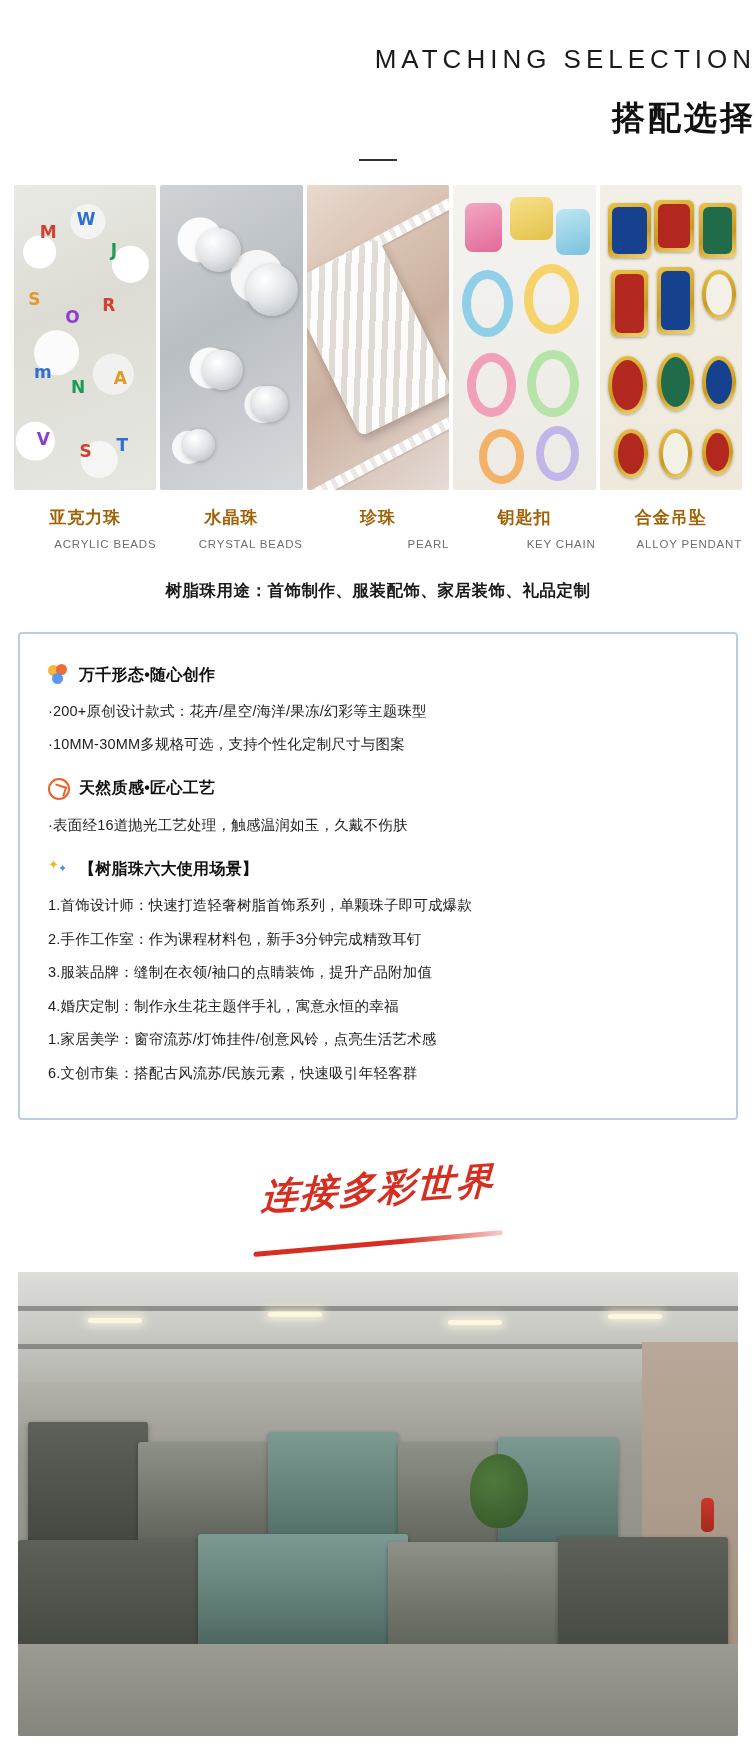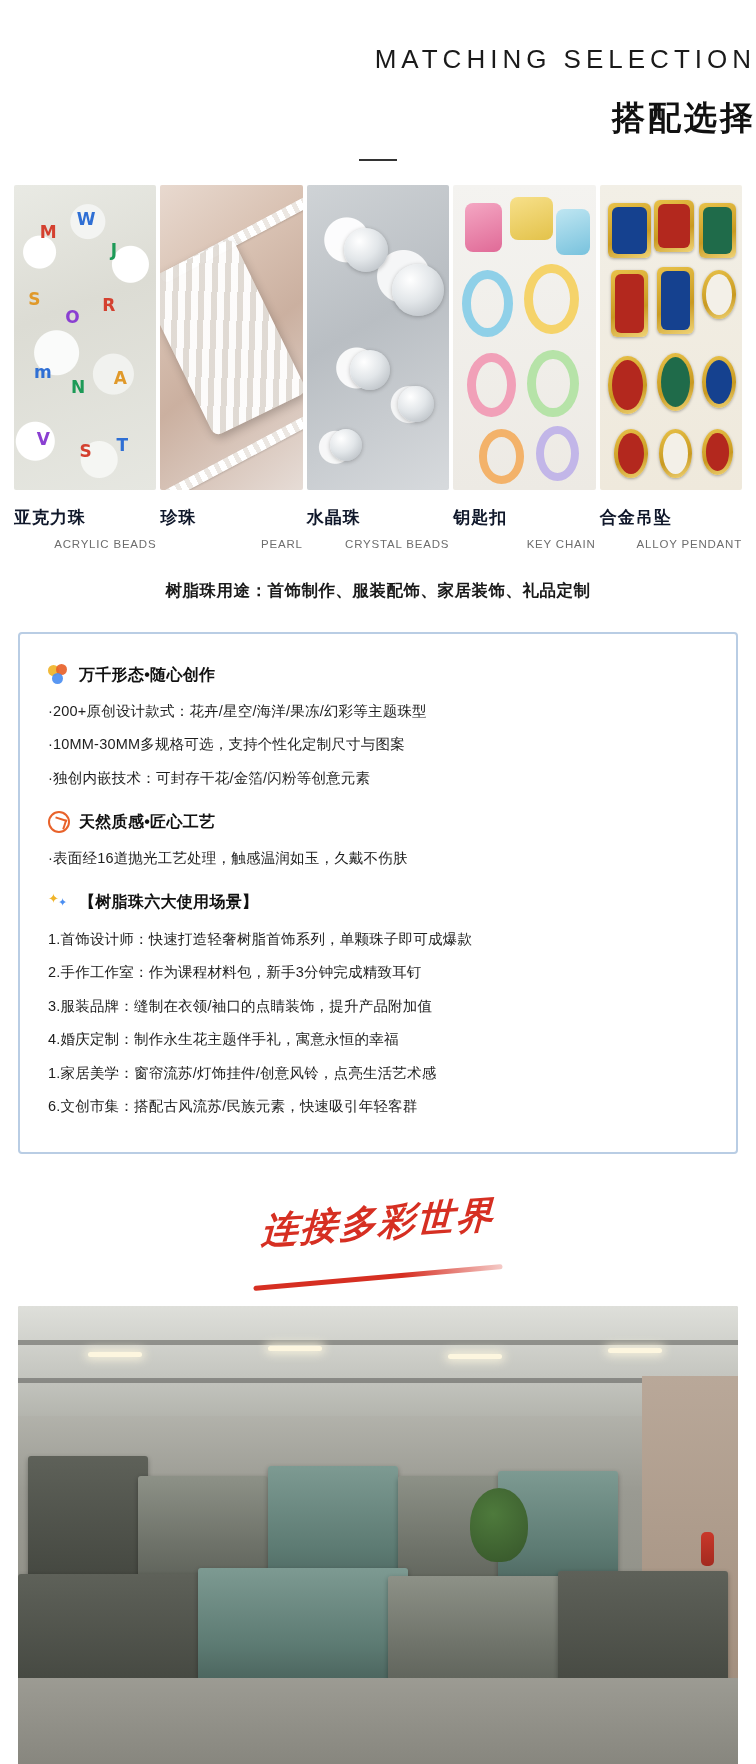--- a/index.html
+++ b/index.html
@@ -157,23 +157,23 @@
     border-style: solid;
   }
   .img-keychain .clip {
     position: absolute;
     border-radius: 8px;
   }
 
   .gal-cn {
     font-size: 17px;
     font-weight: 700;
-    color: #0f172a;
+    color: #a16207;
     margin-top: 16px;
-    text-align: left;
+    text-align: center;
     letter-spacing: 1px;
   }
   .gal-en {
     font-size: 11.5px;
     color: #6d6d6d;
     margin-top: 9px;
     text-align: right;
     letter-spacing: .8px;
   }
 
@@ -373,39 +373,39 @@
         <span class="ltr" style="left:70%;top:60%;color:#e0992a;">A</span>
         <span class="ltr" style="left:16%;top:80%;color:#8a3fd1;">V</span>
         <span class="ltr" style="left:46%;top:84%;color:#d4402f;">S</span>
         <span class="ltr" style="left:72%;top:82%;color:#2f6fd4;">T</span>
       </div>
       <div class="gal-cn">亚克力珠</div>
       <div class="gal-en">ACRYLIC BEADS</div>
     </div>
 
     <div class="gal-item">
-      <div class="gal-img img-pearl">
-        <span class="strand" style="top:16%;"></span>
-        <span class="strand-band"></span>
-        <span class="strand" style="top:88%;"></span>
-      </div>
-      <div class="gal-cn">珍珠</div>
-      <div class="gal-en">PEARL</div>
-    </div>
-
-    <div class="gal-item">
       <div class="gal-img img-crystal">
         <span class="facet" style="left:26%;top:14%;width:44px;height:44px;"></span>
         <span class="facet" style="left:60%;top:26%;width:52px;height:52px;"></span>
         <span class="facet" style="left:30%;top:54%;width:40px;height:40px;"></span>
         <span class="facet" style="left:64%;top:66%;width:36px;height:36px;"></span>
         <span class="facet" style="left:16%;top:80%;width:32px;height:32px;"></span>
       </div>
       <div class="gal-cn">水晶珠</div>
       <div class="gal-en">CRYSTAL BEADS</div>
+    </div>
+
+    <div class="gal-item">
+      <div class="gal-img img-pearl">
+        <span class="strand" style="top:16%;"></span>
+        <span class="strand-band"></span>
+        <span class="strand" style="top:88%;"></span>
+      </div>
+      <div class="gal-cn">珍珠</div>
+      <div class="gal-en">PEARL</div>
     </div>
 
     <div class="gal-item">
       <div class="gal-img img-keychain">
         <span class="clip" style="left:8%;top:6%;width:26%;height:16%;background:linear-gradient(160deg,#f4a7c3,#e06a97);"></span>
         <span class="clip" style="left:40%;top:4%;width:30%;height:14%;background:linear-gradient(160deg,#f7e08a,#e3c24a);"></span>
         <span class="clip" style="left:72%;top:8%;width:24%;height:15%;background:linear-gradient(160deg,#bfe6f2,#78c2dd);"></span>
         <span class="ring" style="left:6%;top:28%;width:36%;height:22%;border-width:9px;border-color:#8fd0e8;"></span>
         <span class="ring" style="left:50%;top:26%;width:38%;height:23%;border-width:9px;border-color:#f5d36a;"></span>
         <span class="ring" style="left:10%;top:55%;width:34%;height:21%;border-width:9px;border-color:#f1a0b8;"></span>
@@ -470,21 +470,20 @@
       <div class="f-head">
         <span class="ic ic-dots">
             <i class="a"></i>
             <i class="b"></i>
             <i class="c"></i>
           </span>
         <span class="f-title">万千形态•随心创作</span>
       </div>
       <div class="f-line">·200+原创设计款式：花卉/星空/海洋/果冻/幻彩等主题珠型</div>
       <div class="f-line">·10MM-30MM多规格可选，支持个性化定制尺寸与图案</div>
-      <div class="f-line">·独创内嵌技术：可封存干花/金箔/闪粉等创意元素</div>
     </div>
 
     <div class="f-group">
       <div class="f-head">
         <span class="ic ic-craft"></span>
         <span class="f-title">天然质感•匠心工艺</span>
       </div>
       <div class="f-line">·表面经16道抛光工艺处理，触感温润如玉，久戴不伤肤</div>
     </div>
 

